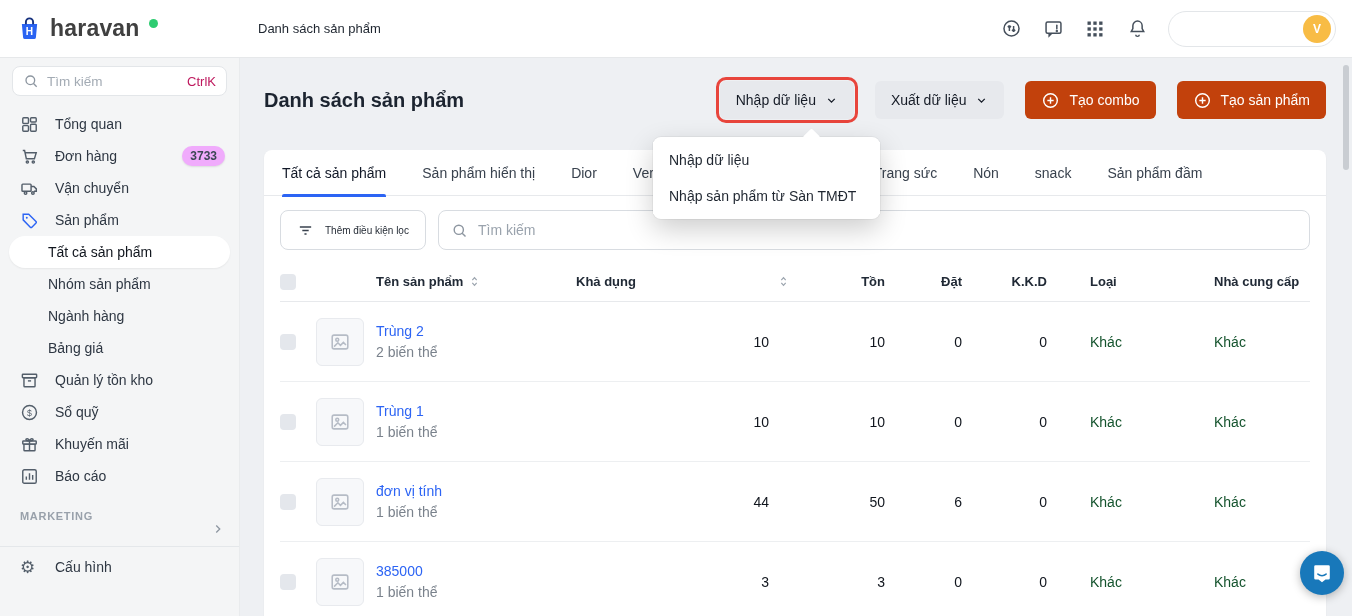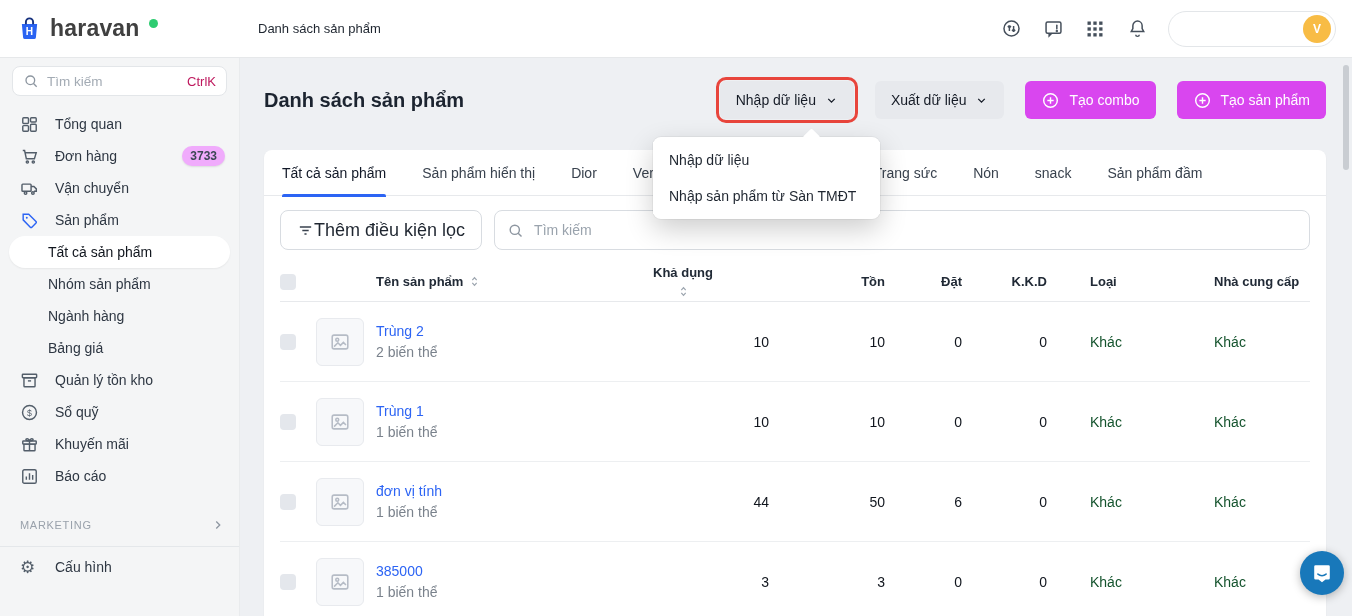--- a/index.html
+++ b/index.html
@@ -23,54 +23,54 @@
   .side-search { margin:8px 12px 12px; height:30px; background:#fff; border:1px solid #e3e6e9; border-radius:8px; display:flex; align-items:center; padding:0 10px; gap:8px; color:#9aa3ad; cursor:text; }
   .side-search .ph { font-size:13.5px; color:#a3abb4; flex:1; }
   .side-search .shortcut { font-size:13px; color:#be185d; }
   .nav-item { height:32px; display:flex; align-items:center; gap:16px; padding:0 14px 0 20px; font-size:14px; color:#2e3743; cursor:pointer; }
   .nav-item .nicon { width:19px; height:19px; color:#535e6a; flex:none; }
   .nav-item .nicon.blue { color:#2c64f4; }
   .badge { margin-left:auto; background:#f0abfc; border-radius:11px; padding:3px 8px; font-size:12px; font-weight:bold; color:#3b4654; box-shadow:0 1px 2px rgba(0,0,0,.10); }
   .trail-icon { margin-left:auto; width:26px; height:22px; background:#eceef0; border-radius:5px; display:flex; align-items:center; justify-content:center; color:#8d96a0; }
   .sub-item { height:32px; display:flex; align-items:center; padding-left:48px; font-size:14px; color:#2e3743; cursor:pointer; }
   .sub-item.active { background:#fff; border-radius:16px; margin:0 9px; padding-left:39px; font-weight:500; color:#10151d; box-shadow:0 1px 2px rgba(0,0,0,.06); }
-  .side-section { display:flex; align-items:center; padding:0 14px 0 20px; height:30px; margin-top:18px; color:#99a1ab; font-size:11px; font-weight:normal; letter-spacing:.7px; cursor:pointer; }
+  .side-section { display:flex; padding:0 14px 0 20px; height:30px; margin-top:18px; color:#99a1ab; font-size:11px; font-weight:bold; letter-spacing:.7px; cursor:pointer;flex-direction:column; }
   .side-section .chev { margin-left:auto; color:#8d96a0; }
   .side-divider { border-top:1px solid #e4e7ea; margin:6px 0 4px; }
   .gear-glyph { font-family:"DejaVu Sans", sans-serif; font-size:17px; line-height:19px; color:#535e6a; }
 
   
   .main { position:absolute; left:240px; top:58px; right:0; bottom:0; background:#eef0f3; }
   .main-header { position:absolute; left:24px; right:26px; top:0; height:84px; display:flex; align-items:center; }
   .page-title { font-size:20px; font-weight:bold; color:#1c2430; }
   .actions { margin-left:auto; display:flex; align-items:center; gap:21px; }
   .btn { height:38px; border-radius:6px; font-size:14px; display:inline-flex; align-items:center; gap:9px; padding:0 16px; border:none; cursor:pointer; font-family:inherit; white-space:nowrap; }
   .btn-gray { background:#e7e9ed; color:#151b26; }
   .btn-gray.annotated { outline:3px solid #e8453c; outline-offset:1px; }
-  .btn-blue { background:#d946ef; color:#fff;text-align:right; }
+  .btn-blue { background:#c2410c; color:#fff;text-align:right; }
   .chev-down { color:currentColor; }
 
   .card { position:absolute; left:24px; right:26px; top:92px; bottom:-30px; background:#fff; border-radius:8px 8px 0 0; box-shadow:0 1px 2px rgba(0,0,0,.05); z-index:5; }
   .tabs { display:flex; align-items:center; gap:36px; padding:0 18px; height:46px; border-bottom:1px solid #e7e9ec; }
   .tab { font-size:14px; color:#39424e; height:46px; display:flex; align-items:center; position:relative; cursor:pointer; white-space:nowrap; }
   .tab.active { color:#111827; }
   .tab.active::after { content:""; position:absolute; left:0; right:0; bottom:-1px; height:3px; background:#2c64f4; border-radius:2px 2px 0 0; }
   .tab.wide { min-width:205px; }
 
   .filter-row { display:flex; gap:12px; padding:14px 16px 12px; }
-  .filter-btn { height:40px; border:1px solid #d8dce1; background:#fff; border-radius:8px; display:flex; align-items:center; padding:0 16px; font-size:18px; color:#1f2630; cursor:pointer;text-align:center; }
+  .filter-btn { height:40px; border:1px solid #d8dce1; background:#fff; border-radius:8px; display:flex; align-items:center; gap:11px; padding:0 16px; font-size:10px; color:#1f2630; cursor:pointer;text-align:center; }
   .search-box { flex:1; height:40px; border:1px solid #d8dce1; border-radius:8px; display:flex; align-items:center; gap:10px; padding:0 12px; color:#8d96a0; background:#fff; }
   .search-box input { border:none; outline:none; flex:1; font-size:14px; font-family:inherit; color:#1f2630; background:transparent; }
   .search-box input::placeholder { color:#9aa3ad; }
 
   .table { padding:0 16px; }
   .tgrid { display:grid; grid-template-columns:36px 60px minmax(0,1fr) 214px 95px 77px 85px 167px 96px; align-items:center; }
   .thead { height:40px; border-bottom:1px solid #e7e9ec; font-size:13px; font-weight:bold; color:#212a36; }
   .thead .hname { grid-column:2/4; padding-left:60px; display:flex; align-items:center; gap:5px; }
-  .hnum { display:flex; align-items:center; justify-content:space-between; gap:5px;flex-direction:column; }
+  .hnum { display:flex; align-items:center; justify-content:space-between; gap:5px; }
   .hplain { text-align:right; }
   .hleft { text-align:left; padding-left:43px; }
   .sort-ic { color:#9aa3ad; }
   .trow { height:80px; border-bottom:1px solid #edeff1; }
   .checkbox { width:16px; height:16px; border-radius:4px; background:#e4e7ec; cursor:pointer; }
   .thumb { width:48px; height:48px; border-radius:6px; background:#f7f8fa; border:1px solid #e8eaee; display:flex; align-items:center; justify-content:center; color:#b6bcc6; }
   .pname { font-size:14px; color:#2c64f4; cursor:pointer; margin-bottom:5px; }
   .pvariants { font-size:14px; color:#7a828c; }
   .num { text-align:right; font-size:14px; color:#10151d; }
   .num.pad { padding-right:21px; }

